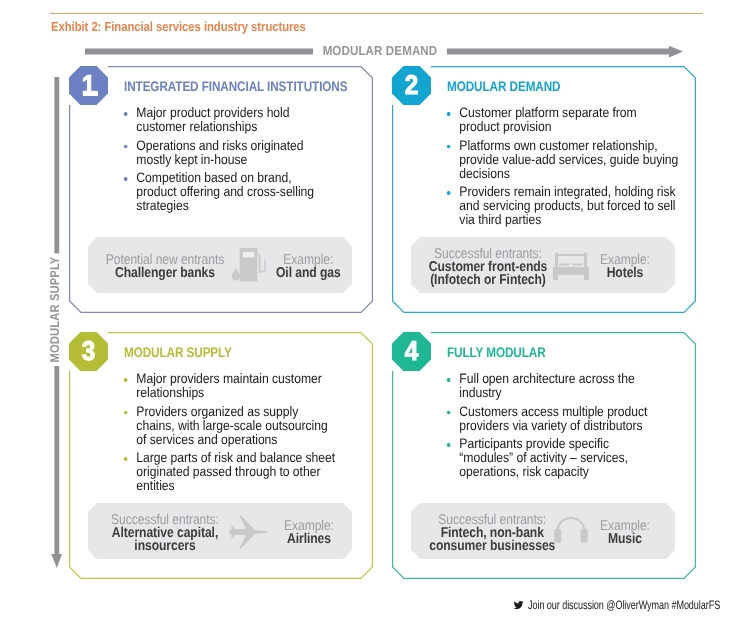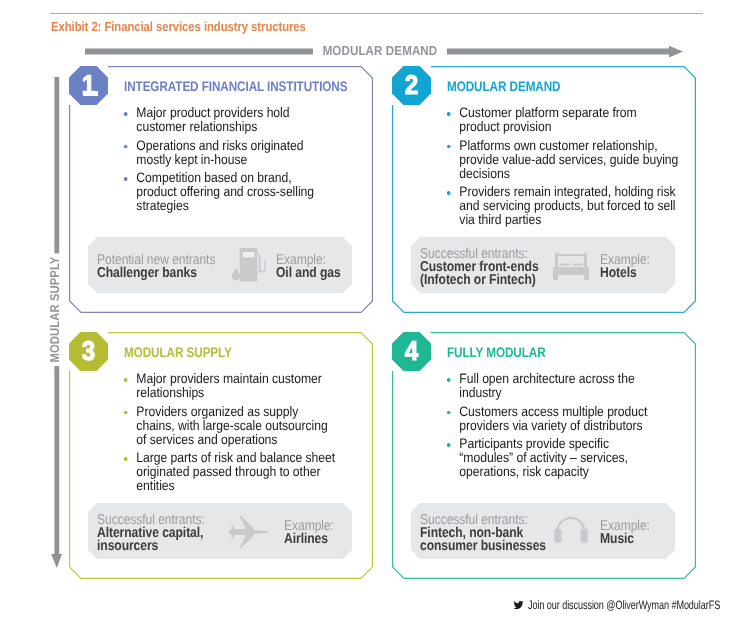--- a/index.html
+++ b/index.html
@@ -37,21 +37,21 @@
              color:#ffffff;font-size:27px;font-weight:bold;-webkit-text-stroke:1.1px #ffffff;
              letter-spacing:0px;line-height:1;transform:scaleX(0.9);transform-origin:center;}
   .card-title{position:absolute;font-size:13.8px;font-weight:bold;letter-spacing:-0.1px;
               white-space:nowrap;transform:scaleX(0.85);transform-origin:left top;}
   .bullets{position:absolute;transform:scaleX(0.89);transform-origin:left top;}
   .bullet{position:relative;padding-left:15px;margin-bottom:4.5px;
           font-size:13.7px;color:#1a1a1a;line-height:14px;letter-spacing:-0.05px;}
   .bullet .dot{position:absolute;left:1.2px;top:6.2px;width:3.4px;height:3.4px;border-radius:50%;}
 
   
-  .greybox{position:absolute;}
+  .greybox{position:absolute;text-align:center;}
   .gb-shape{position:absolute;left:0;top:0;width:100%;height:100%;}
   .gb-left{position:absolute;transform:scaleX(0.85);transform-origin:left top;}
   .gb-lab{font-size:14.2px;color:#9a9c9e;line-height:13px;letter-spacing:-0.05px;white-space:nowrap;}
   .gb-val{font-size:14.3px;font-weight:bold;color:#3c3c3c;line-height:13px;letter-spacing:-0.1px;}
   .gb-icon{position:absolute;}
   .gb-right{position:absolute;transform:scaleX(0.85);transform-origin:left top;}
 
   
   .foot{position:absolute;left:513px;top:599px;height:13px;}
   .foot-icon{position:absolute;left:0px;top:1px;width:11px;height:10px;}

